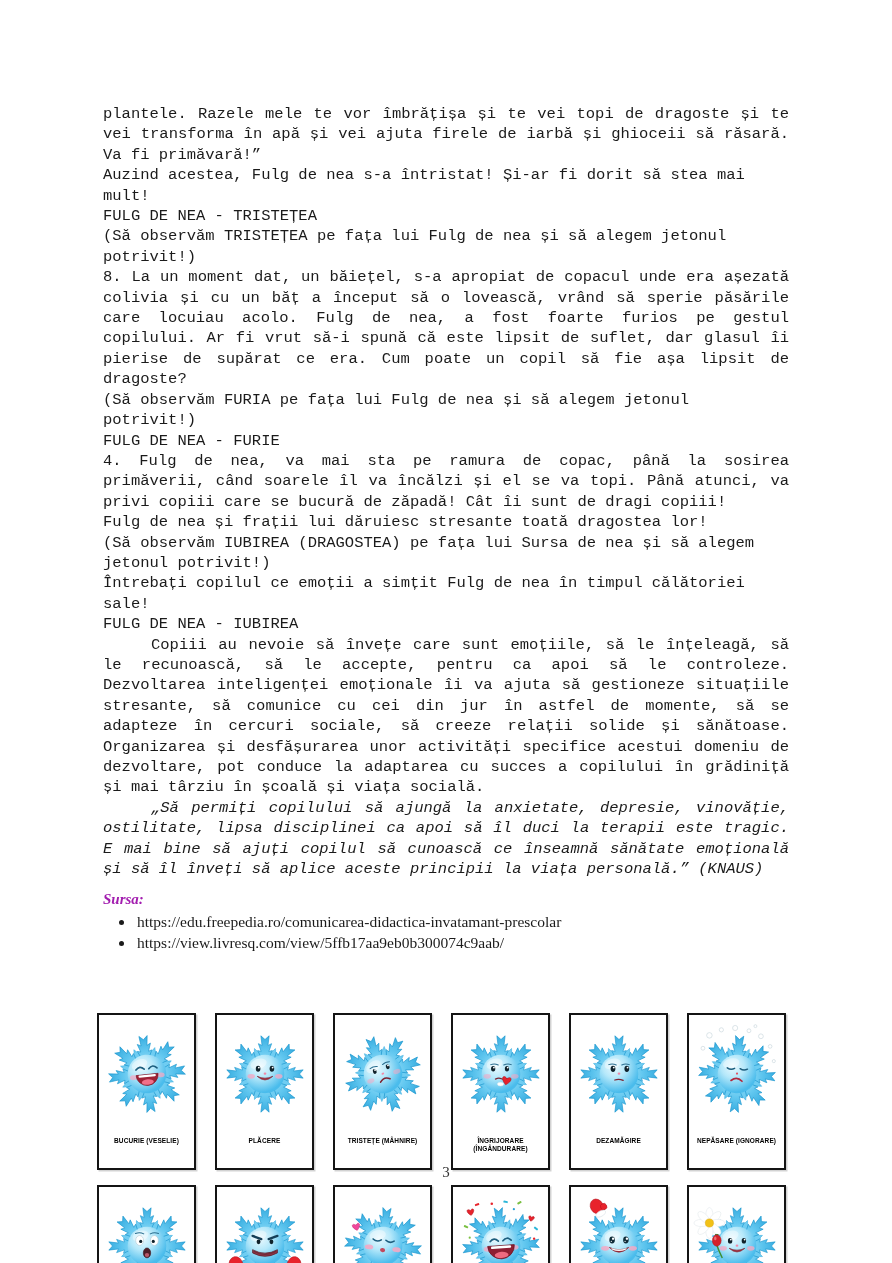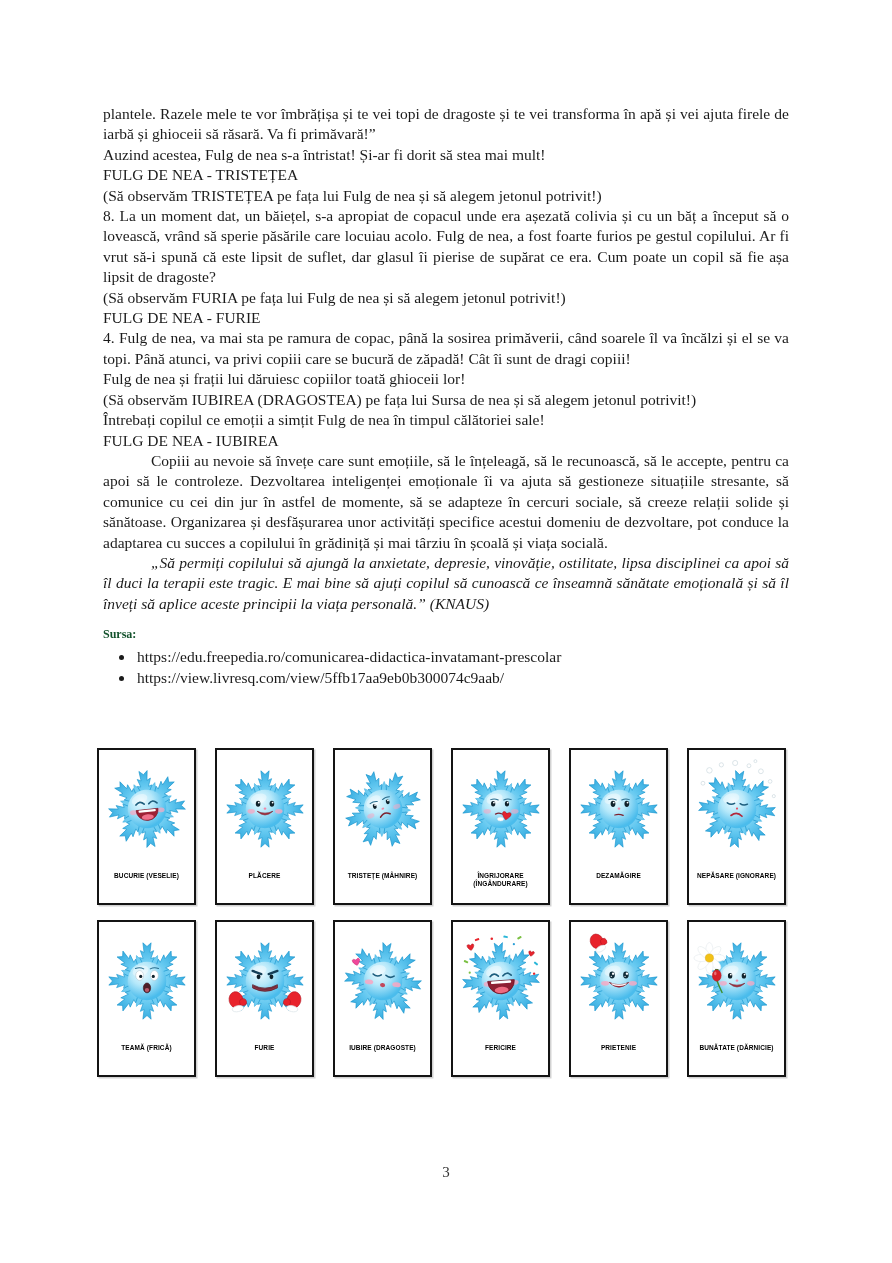--- a/index.html
+++ b/index.html
@@ -6,26 +6,26 @@
   body{
     width:892px;height:1263px;
     background:#ffffff;
     font-family:"Liberation Serif",serif;
     color:#1b1b1b;
     position:relative;
     overflow:hidden;
   }
   .page{position:absolute;inset:0;padding:104px 103px 0 103px;box-sizing:border-box;}
   .text-block{width:686px;font-size:15.5px;line-height:20.4px;}
-  .text-block p{margin:0;}
+  .text-block p{margin:0;font-family:Liberation Mono, monospace;}
   .text-block p.justify{text-align:justify;}
   .text-block p.indent{text-indent:48px;}
   .text-block p.italic{font-style:italic;}
   .sources{width:686px;margin-top:10px;font-size:15.5px;line-height:21px;}
-  .sources-title{margin:0;font-size:12px;font-weight:bold;color:#14532d;}
+  .sources-title{margin:0;font-size:15px;font-weight:bold;color:#a21caf;font-style:italic;}
   .source-list{margin:1px 0 0 0;padding-left:32px;}
   .source-list li{margin:0;padding-left:2px;}
   .card-grid{
     margin-left:-6px;margin-top:60px;width:692px;
     display:flex;flex-wrap:wrap;column-gap:19px;row-gap:15px;
   }
   .card{
     width:99px;height:157px;margin:0;box-sizing:border-box;
     border:2px solid #141414;background:#fff;
     box-shadow:1.5px 1.5px 0 rgba(125,125,125,.35);
@@ -50,21 +50,21 @@
 <div class="page">
   <div class="text-block" id="text-block">
       <p class="justify">plantele. Razele mele te vor îmbrățișa și te vei topi de dragoste și te vei transforma în apă și vei ajuta firele de iarbă și ghioceii să răsară. Va fi primăvară!”</p>
       <p>Auzind acestea, Fulg de nea s-a întristat! Și-ar fi dorit să stea mai mult!</p>
       <p>FULG DE NEA -  TRISTEȚEA</p>
       <p>(Să observăm TRISTEȚEA  pe fața lui Fulg de nea și să alegem jetonul potrivit!)</p>
       <p class="justify">8. La un moment dat, un băiețel, s-a apropiat de copacul unde era așezată colivia și cu un  băț a început să o lovească, vrând să sperie păsările care locuiau acolo. Fulg de nea, a fost foarte furios pe gestul copilului. Ar fi vrut să-i spună că este lipsit de suflet, dar glasul îi pierise de supărat ce era. Cum poate un copil să fie așa lipsit de dragoste?</p>
       <p>(Să observăm FURIA  pe fața lui Fulg de nea și să alegem jetonul potrivit!)</p>
       <p>FULG DE NEA -  FURIE</p>
       <p class="justify">4. Fulg de nea, va mai sta pe ramura de copac, până la sosirea primăverii, când soarele îl va încălzi și el se va topi. Până atunci, va privi copiii care se bucură de zăpadă! Cât îi sunt de dragi copiii!</p>
-      <p>Fulg de nea și frații lui dăruiesc copiilor toată ghioceii lor!</p>
+      <p>Fulg de nea și frații lui dăruiesc stresante toată dragostea lor!</p>
       <p>(Să observăm IUBIREA (DRAGOSTEA)  pe fața lui Sursa de nea și să alegem jetonul potrivit!)</p>
       <p>Întrebați copilul ce emoții a simțit Fulg de nea în timpul călătoriei sale!</p>
       <p>FULG DE NEA -  IUBIREA</p>
       <p class="justify indent">Copiii au nevoie să învețe care sunt emoțiile, să le înțeleagă, să le recunoască, să le accepte, pentru ca apoi să le controleze. Dezvoltarea inteligenței emoționale îi va ajuta să gestioneze situațiile stresante, să comunice cu cei din jur în astfel de momente, să se adapteze în cercuri sociale, să creeze relații solide și sănătoase. Organizarea și desfășurarea unor activități specifice acestui domeniu de dezvoltare, pot conduce la adaptarea cu succes a copilului în grădiniță și mai târziu în școală și viața socială.</p>
       <p class="justify indent italic">„Să permiți copilului să ajungă la anxietate, depresie, vinovăție, ostilitate, lipsa disciplinei ca apoi să îl duci la terapii este tragic. E mai bine să ajuți copilul să cunoască ce înseamnă sănătate emoțională și să îl înveți să aplice aceste principii la viața personală.” (KNAUS)</p>
     </div>
 
   <section class="sources">
     <h3 class="sources-title">Sursa:</h3>
     <ul class="source-list" id="source-list">

